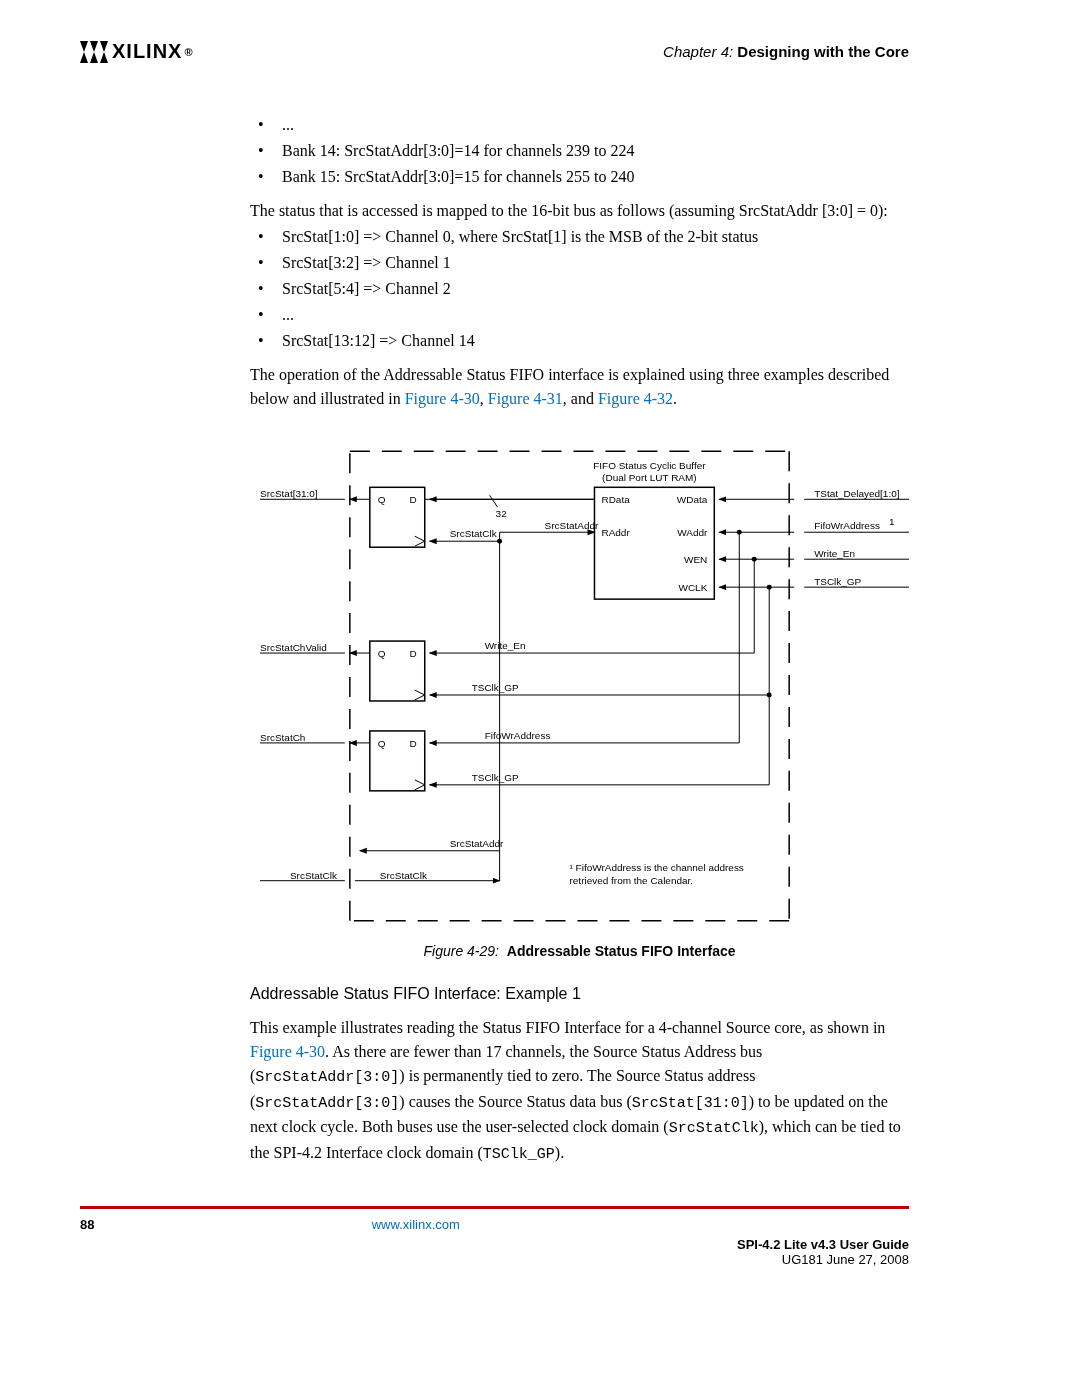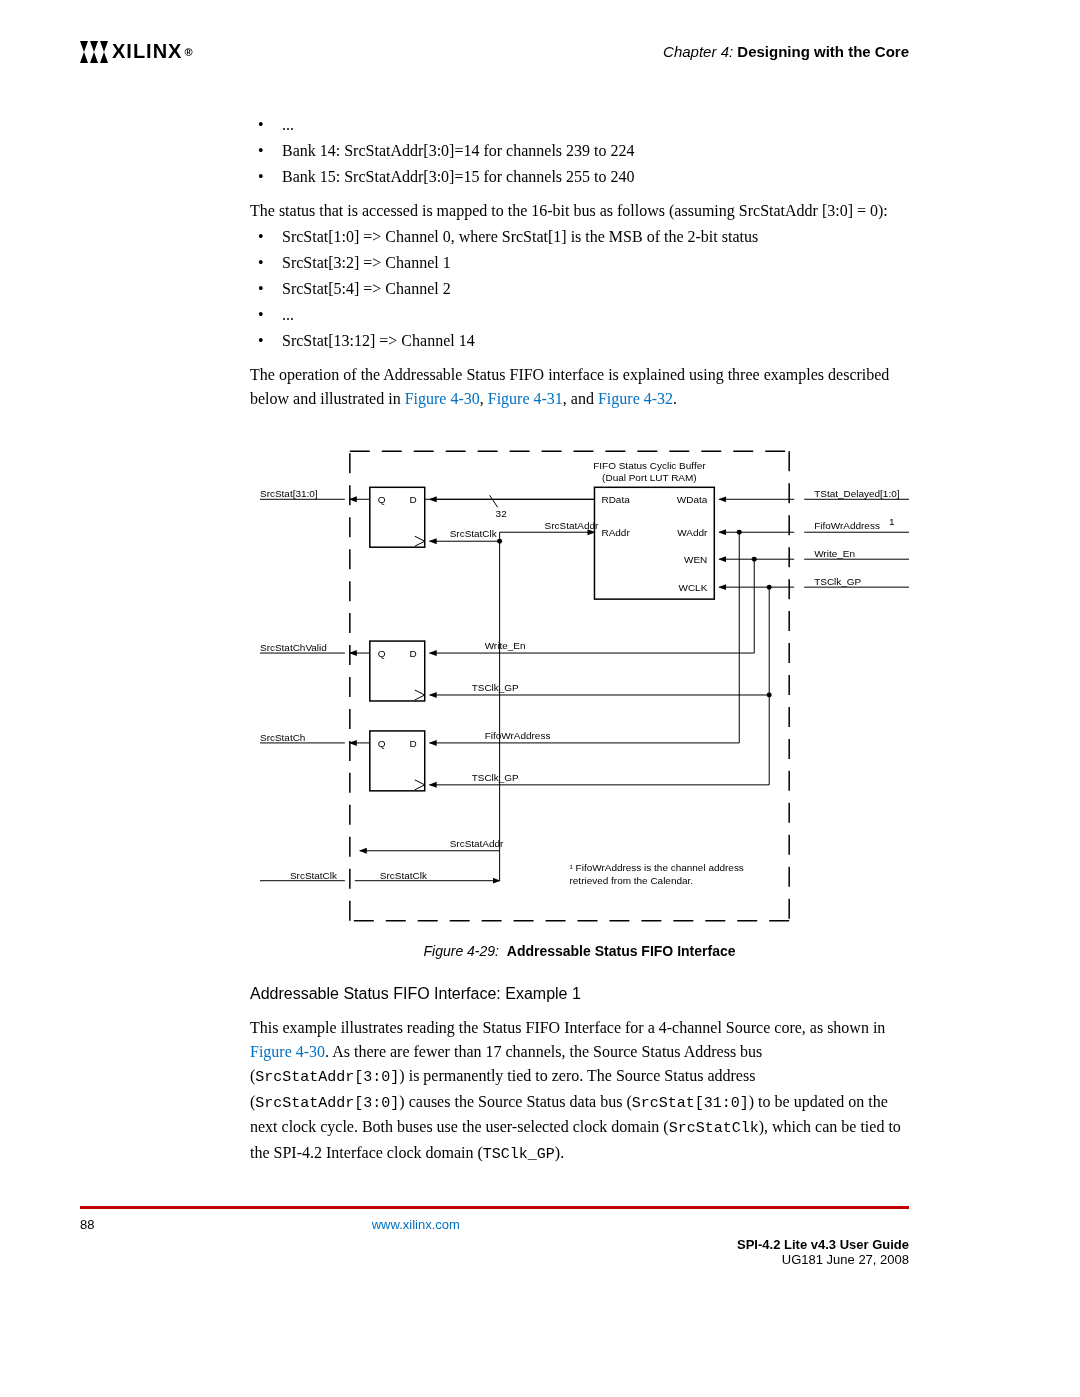--- a/index.html
+++ b/index.html
@@ -96,21 +96,21 @@
   }
   .footer {
     border-top: 3px solid #c00000;
     margin-top: 40px;
     padding-top: 8px;
     display: flex;
     justify-content: space-between;
     font-family: Arial, sans-serif;
     font-size: 13px;
   }
-  .footer .left { font-weight: normal; }
+  .footer .left { font-weight: bold; }
   .footer .center a { color: #0070c0; text-decoration: none; }
   .footer .right { text-align: right; margin-top: 20px; }
   .footer .right .title { font-weight: bold; }
   .dlabel-sm { font-family: Arial, sans-serif; font-size: 10px; }
 </style>
 </head>
 <body>
 
 <div class="page">
   <div class="header">

